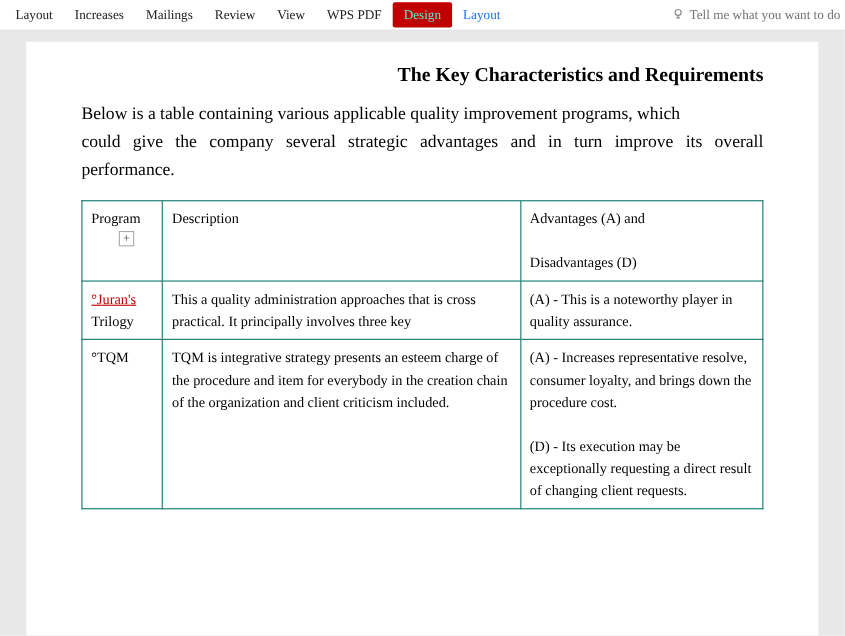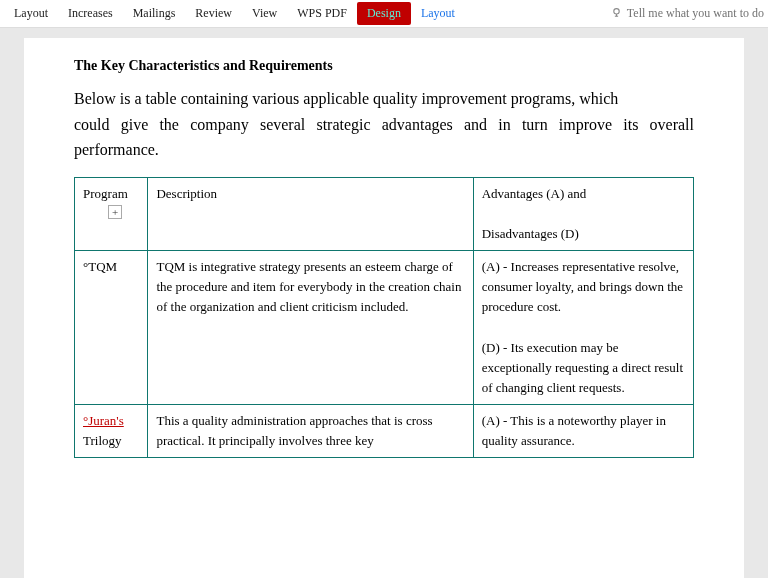--- a/index.html
+++ b/index.html
@@ -65,22 +65,22 @@
       position: relative;
     }
 
     .doc-title {
       text-align: center;
       font-size: 14px;
       margin-bottom: 6px;
       font-weight: normal;
     }
     .doc-subtitle {
-      text-align: left;
-      font-size: 14px;
+      text-align: right;
+      font-size: 18px;
       font-weight: bold;
       margin-bottom: 12px;
     }
     .doc-intro {
       font-size: 16px;
       line-height: 1.6;
       text-align: justify;
       margin-bottom: 14px;
     }
 
@@ -177,42 +177,42 @@
           <td class="col-program">Program</td>
           <td class="col-desc">Description</td>
           <td class="col-adv">
             <span>Advantages (A) and</span><br><br>
             <span>Disadvantages (D)</span>
           </td>
         </tr>
 
         <tr>
           <td class="col-program program-cell">
+            <span class="underline-red">°Juran's</span><br>
+            Trilogy
+          </td>
+          <td class="col-desc">
+            <span>This a quality administration approaches that is cross practical. It principally involves three key</span>
+          </td>
+          <td class="col-adv adv-text">
+            <span>(A) - This is a noteworthy player in quality assurance.</span>
+          </td>
+        </tr>
+
+        <tr>
+          <td class="col-program program-cell">
             <span>°TQM</span>
           </td>
           <td class="col-desc">
             <span>TQM is integrative strategy presents an esteem charge of the procedure and item for everybody in the creation chain of the organization and client criticism included.</span>
           </td>
           <td class="col-adv adv-text">
             <span>(A) - Increases representative resolve, consumer loyalty, and brings down the procedure cost.</span>
             <br><br>
             <span>(D) - Its execution may be exceptionally requesting a direct result of changing client requests.</span>
           </td>
         </tr>
-
-        <tr>
-          <td class="col-program program-cell">
-            <span class="underline-red">°Juran's</span><br>
-            Trilogy
-          </td>
-          <td class="col-desc">
-            <span>This a quality administration approaches that is cross practical. It principally involves three key</span>
-          </td>
-          <td class="col-adv adv-text">
-            <span>(A) - This is a noteworthy player in quality assurance.</span>
-          </td>
-        </tr>
       </tbody>
         </table>
     </div>
 
   </div>
 </div>
 
 </body></html>

